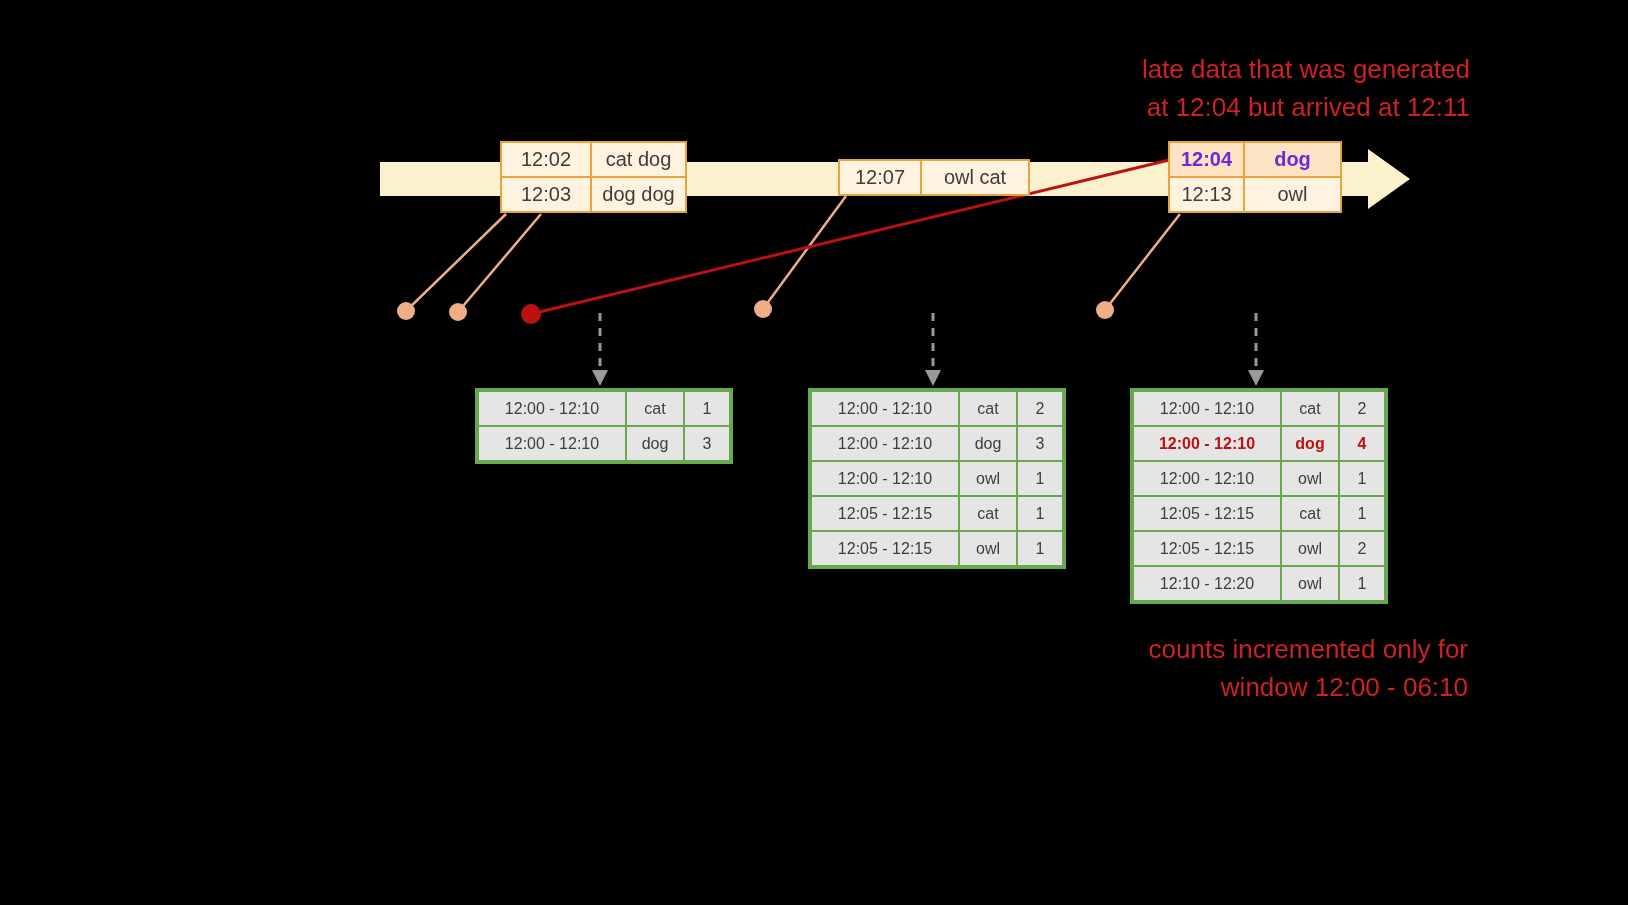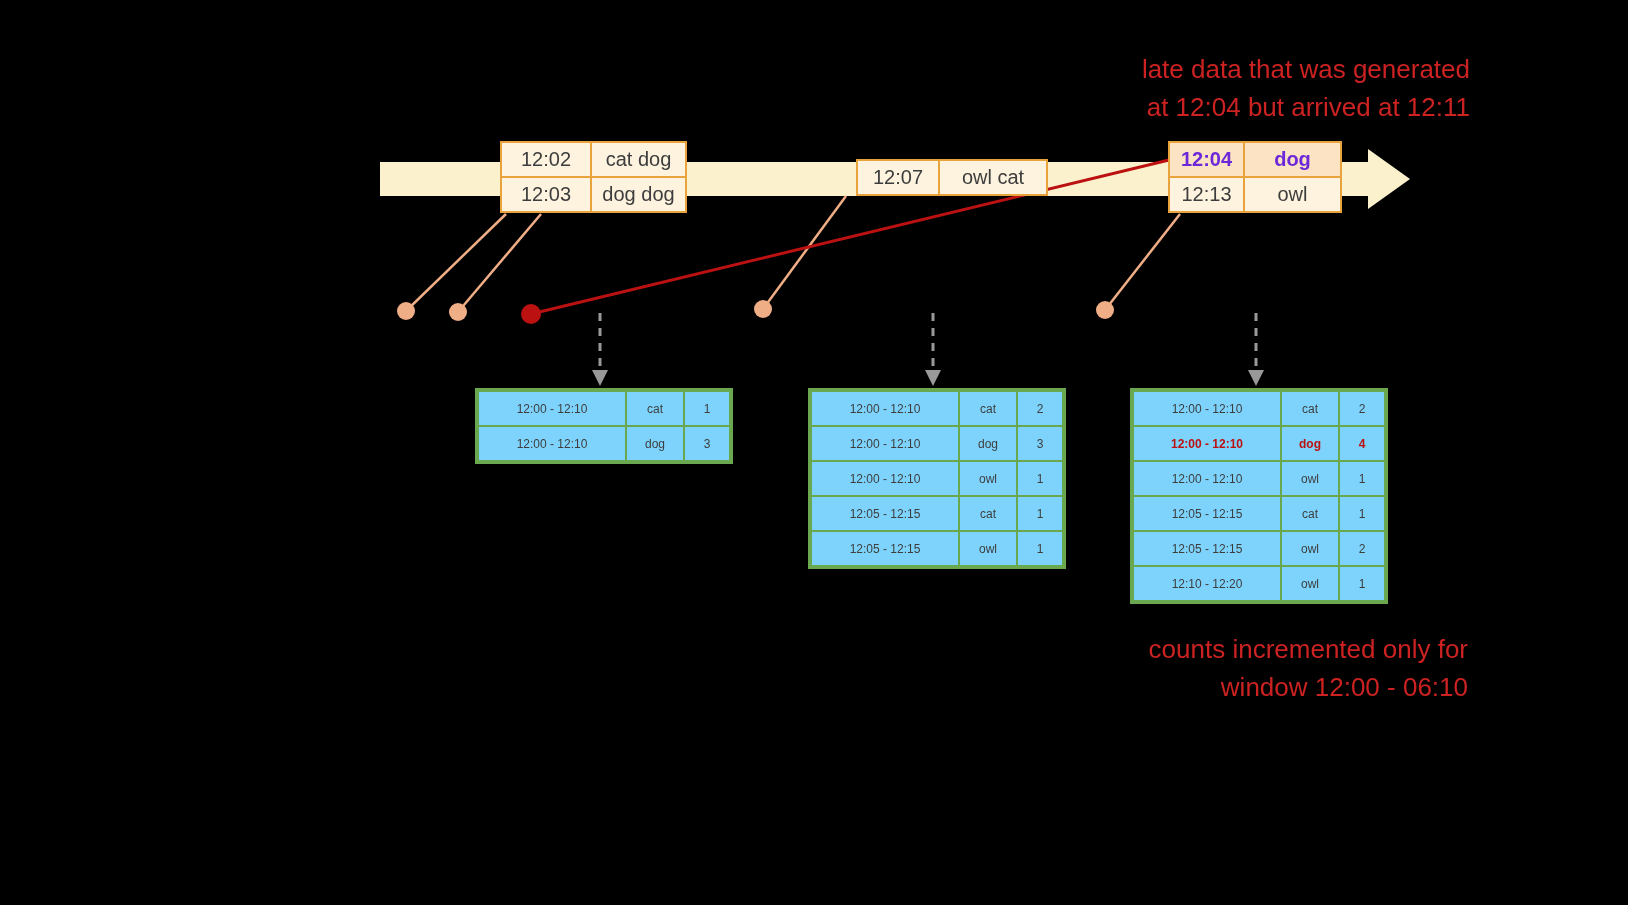--- a/index.html
+++ b/index.html
@@ -27,42 +27,42 @@
     box-sizing: border-box;
     height: 37px;
     border: 2px solid #e8a33d;
     background: #fdf3de;
     color: #3d3d3d;
     font-size: 20px;
     display: flex; align-items: center; justify-content: center;
   }
   .ecell + .ecell { margin-left: -2px; }
   .t1 .time  { width: 92px; }  .t1 .words { width: 97px; }
-  .t2 .time  { width: 84px; margin-left: 18px; }  .t2 .words { width: 110px; }
+  .t2 .time  { width: 84px; }  .t2 .words { width: 110px; }
   .t3 .time  { width: 77px; }  .t3 .words { width: 99px; }
   .late-row .ecell {
     background: #fbe3c3;
     color: #6d28d9;
     font-weight: bold;
   }
   
   .result-table {
     position: absolute; z-index: 3;
     display: flex; flex-direction: column;
     border: 2px solid #6aa84f;
   }
   .result-row { display: flex; }
   .result-row + .result-row { margin-top: -2px; }
   .rcell {
     box-sizing: border-box;
     height: 37px;
     border: 2px solid #6aa84f;
-    background: #7dd3fc;
+    background: #e5e5e5;
     color: #3d3d3d;
-    font-size: 12px;
+    font-size: 16px;
     display: flex; align-items: center; justify-content: center;
   }
   .rcell + .rcell { margin-left: -2px; }
   .rcell.window { width: 150px; }
   .rcell.word   { width: 60px; }
   .rcell.count  { width: 48px; }
   .red-row .rcell {
     color: #bb1111;
     font-weight: bold;
   }

